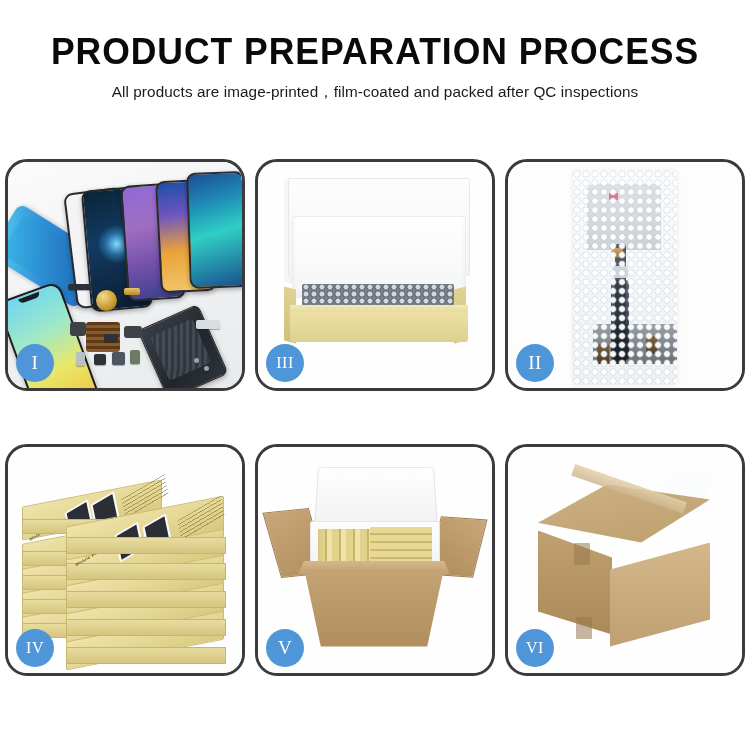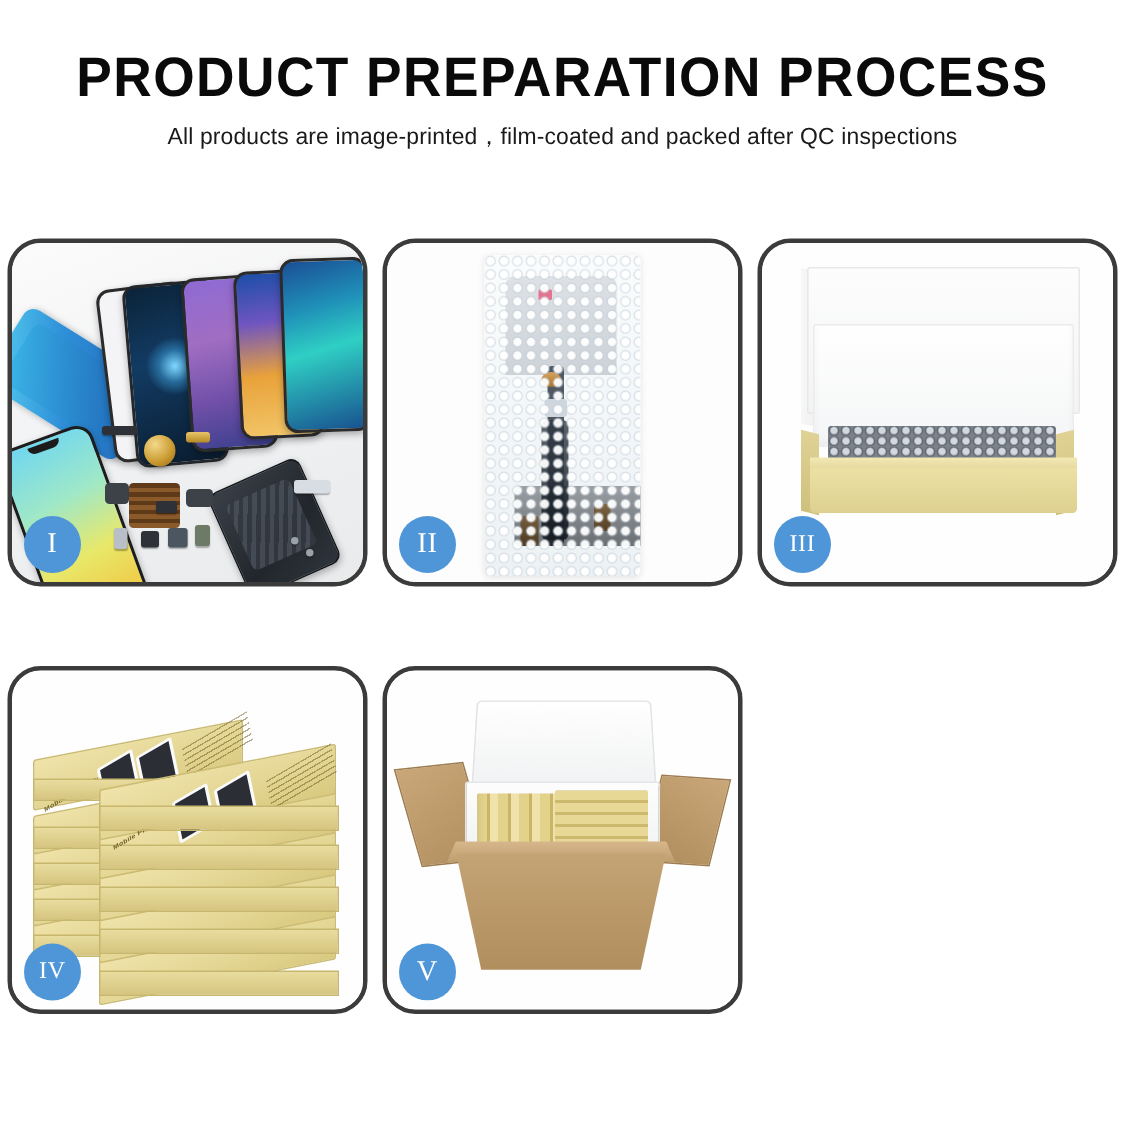--- a/index.html
+++ b/index.html
@@ -226,20 +226,39 @@
           <div class="prt" style="left:188px;top:158px;width:24px;height:9px;background:#d7dde2;"></div>
         </div>
       </div>
       <div class="badge">I</div>
     </div>
   </div>
 
   <div class="cell">
     <div class="panel">
       <div class="panel-inner">
+        <div class="scene p3">
+          <div class="b3flapL"></div>
+          <div class="b3flapR"></div>
+          <div class="b3lidback"></div>
+          <div class="b3foam"></div>
+          <div class="b3bubble"></div>
+          <div class="b3sideL"></div>
+          <div class="b3sideR"></div>
+          <div class="b3lip"></div>
+          <div class="b3front"></div>
+        </div>
+      </div>
+      <div class="badge sm">III</div>
+    </div>
+  </div>
+
+  <div class="cell">
+    <div class="panel">
+      <div class="panel-inner">
         <div class="scene p2">
           <div class="bag">
             <div class="lcdwrap">
               <div class="lcd"></div>
               <div class="pinkmark"></div>
               <div class="cable2"></div>
               <div class="cable"></div>
               <div class="ic" style="left:26px;top:82px;width:15px;height:12px;"></div>
               <div class="conn" style="left:24px;top:64px;width:13px;height:10px;border-radius:50%;"></div>
               <div class="conn" style="left:10px;bottom:6px;width:12px;height:20px;"></div>
@@ -250,39 +269,20 @@
           </div>
         </div>
       </div>
       <div class="badge">II</div>
     </div>
   </div>
 
   <div class="cell">
     <div class="panel">
       <div class="panel-inner">
-        <div class="scene p3">
-          <div class="b3flapL"></div>
-          <div class="b3flapR"></div>
-          <div class="b3lidback"></div>
-          <div class="b3foam"></div>
-          <div class="b3bubble"></div>
-          <div class="b3sideL"></div>
-          <div class="b3sideR"></div>
-          <div class="b3lip"></div>
-          <div class="b3front"></div>
-        </div>
-      </div>
-      <div class="badge sm">III</div>
-    </div>
-  </div>
-
-  <div class="cell">
-    <div class="panel">
-      <div class="panel-inner">
         <div class="scene p4">
           <div class="stack">
 
             <div class="bx" style="left:0px;top:128px;width:132px;height:26px;">
               <div class="top"></div>
               <div class="front" style="top:20px;"></div>
             </div>
             <div class="bx" style="left:0px;top:104px;width:132px;height:26px;">
               <div class="top"></div>
               <div class="front" style="top:20px;"></div>
@@ -350,14 +350,30 @@
           <div class="ybars"></div>
           <div class="ybars2"></div>
           <div class="cbodyTop"></div>
           <div class="cbody"></div>
         </div>
       </div>
       <div class="badge">V</div>
     </div>
   </div>
 
+  <div class="cell">
+    <div class="panel">
+      <div class="panel-inner">
+        <div class="scene p6">
+          <div class="wrapsheen"></div>
+          <div class="c6top"></div>
+          <div class="c6left"></div>
+          <div class="c6right"></div>
+          <div class="tape"></div>
+          <div class="tab" style="left:66px;top:96px;"></div>
+          <div class="tab" style="left:68px;top:170px;"></div>
+        </div>
+      </div>
+      <div class="badge sm">VI</div>
+    </div>
+  </div>
 
 </div>
 
 </body></html>

